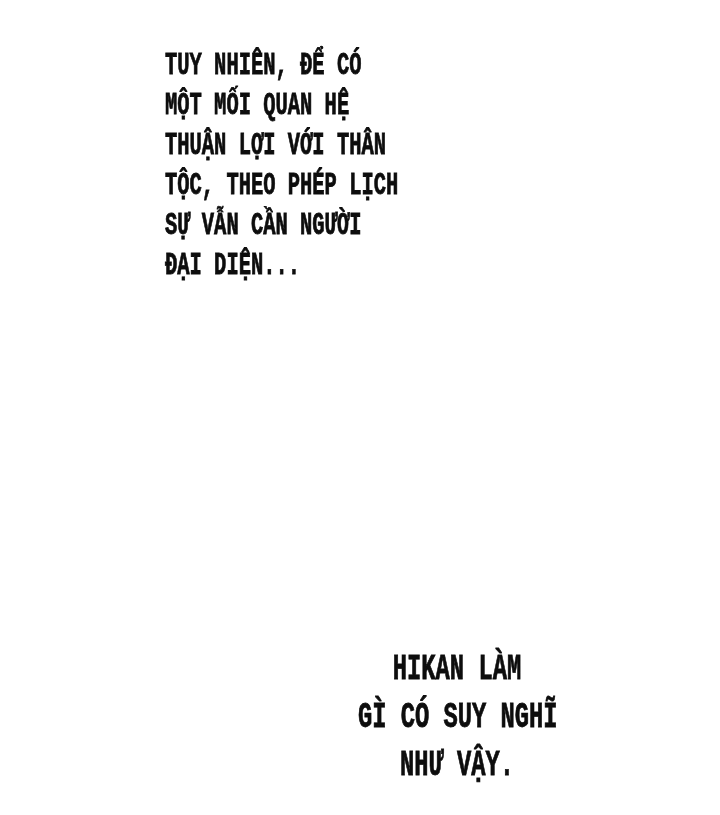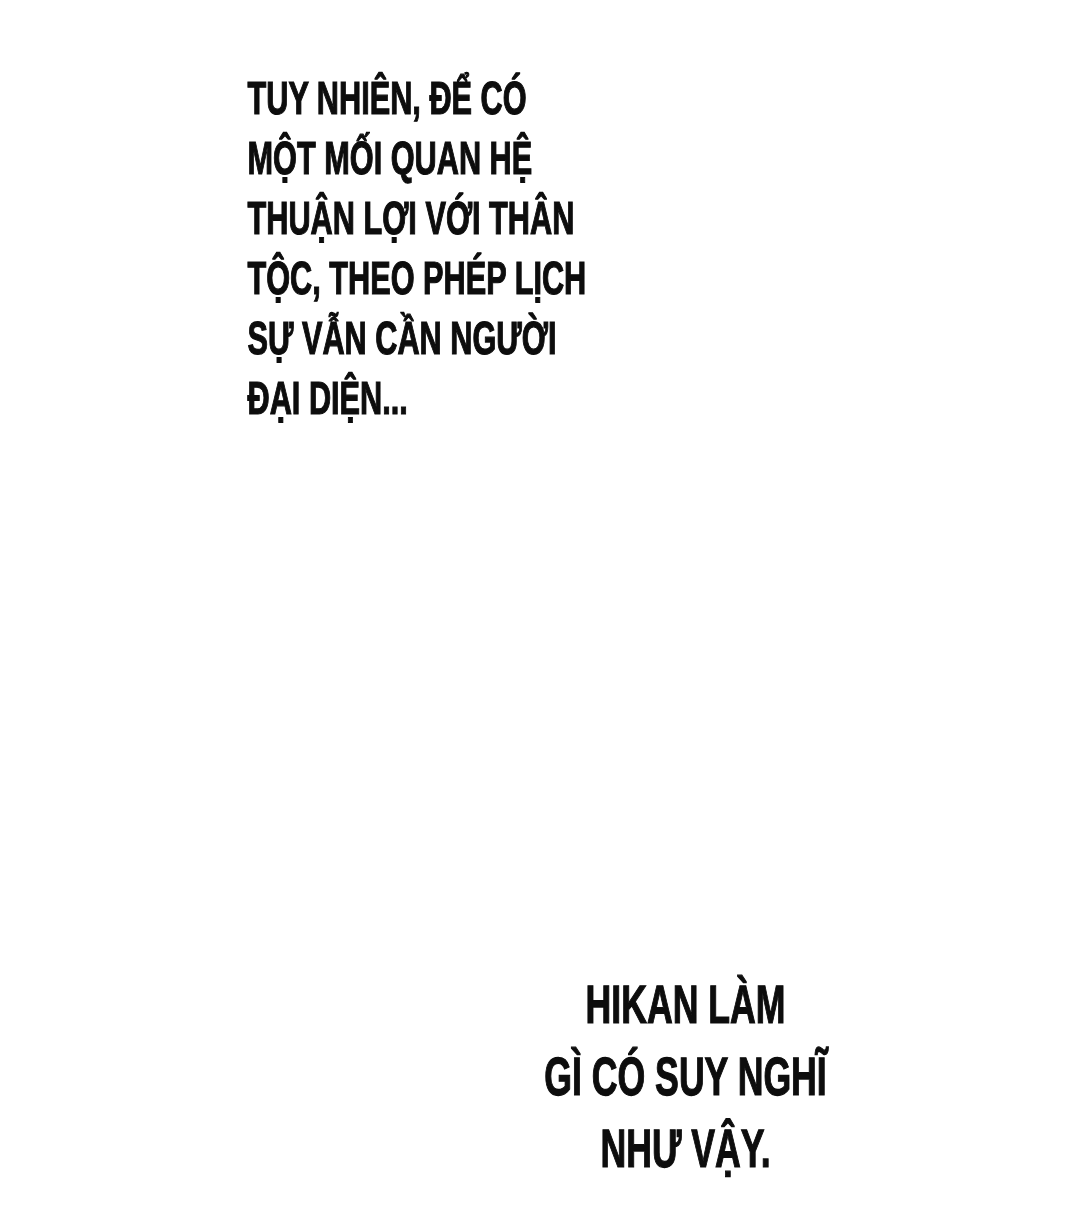--- a/index.html
+++ b/index.html
@@ -8,21 +8,21 @@
     width: 720px;
     height: 815px;
     overflow: hidden;
   }
   .page {
     position: relative;
     width: 720px;
     height: 815px;
     background: #ffffff;
     color: #0d0d0d;
-    font-family: Liberation Sans, sans-serif;
+    font-family: Liberation Mono, monospace;
   }
   .comic-text {
     position: absolute;
     font-weight: bold;
     letter-spacing: 0px;
     white-space: nowrap;
     -webkit-text-stroke: 0.8px currentColor;
   }
   .narration-block {
     left: 165px;

